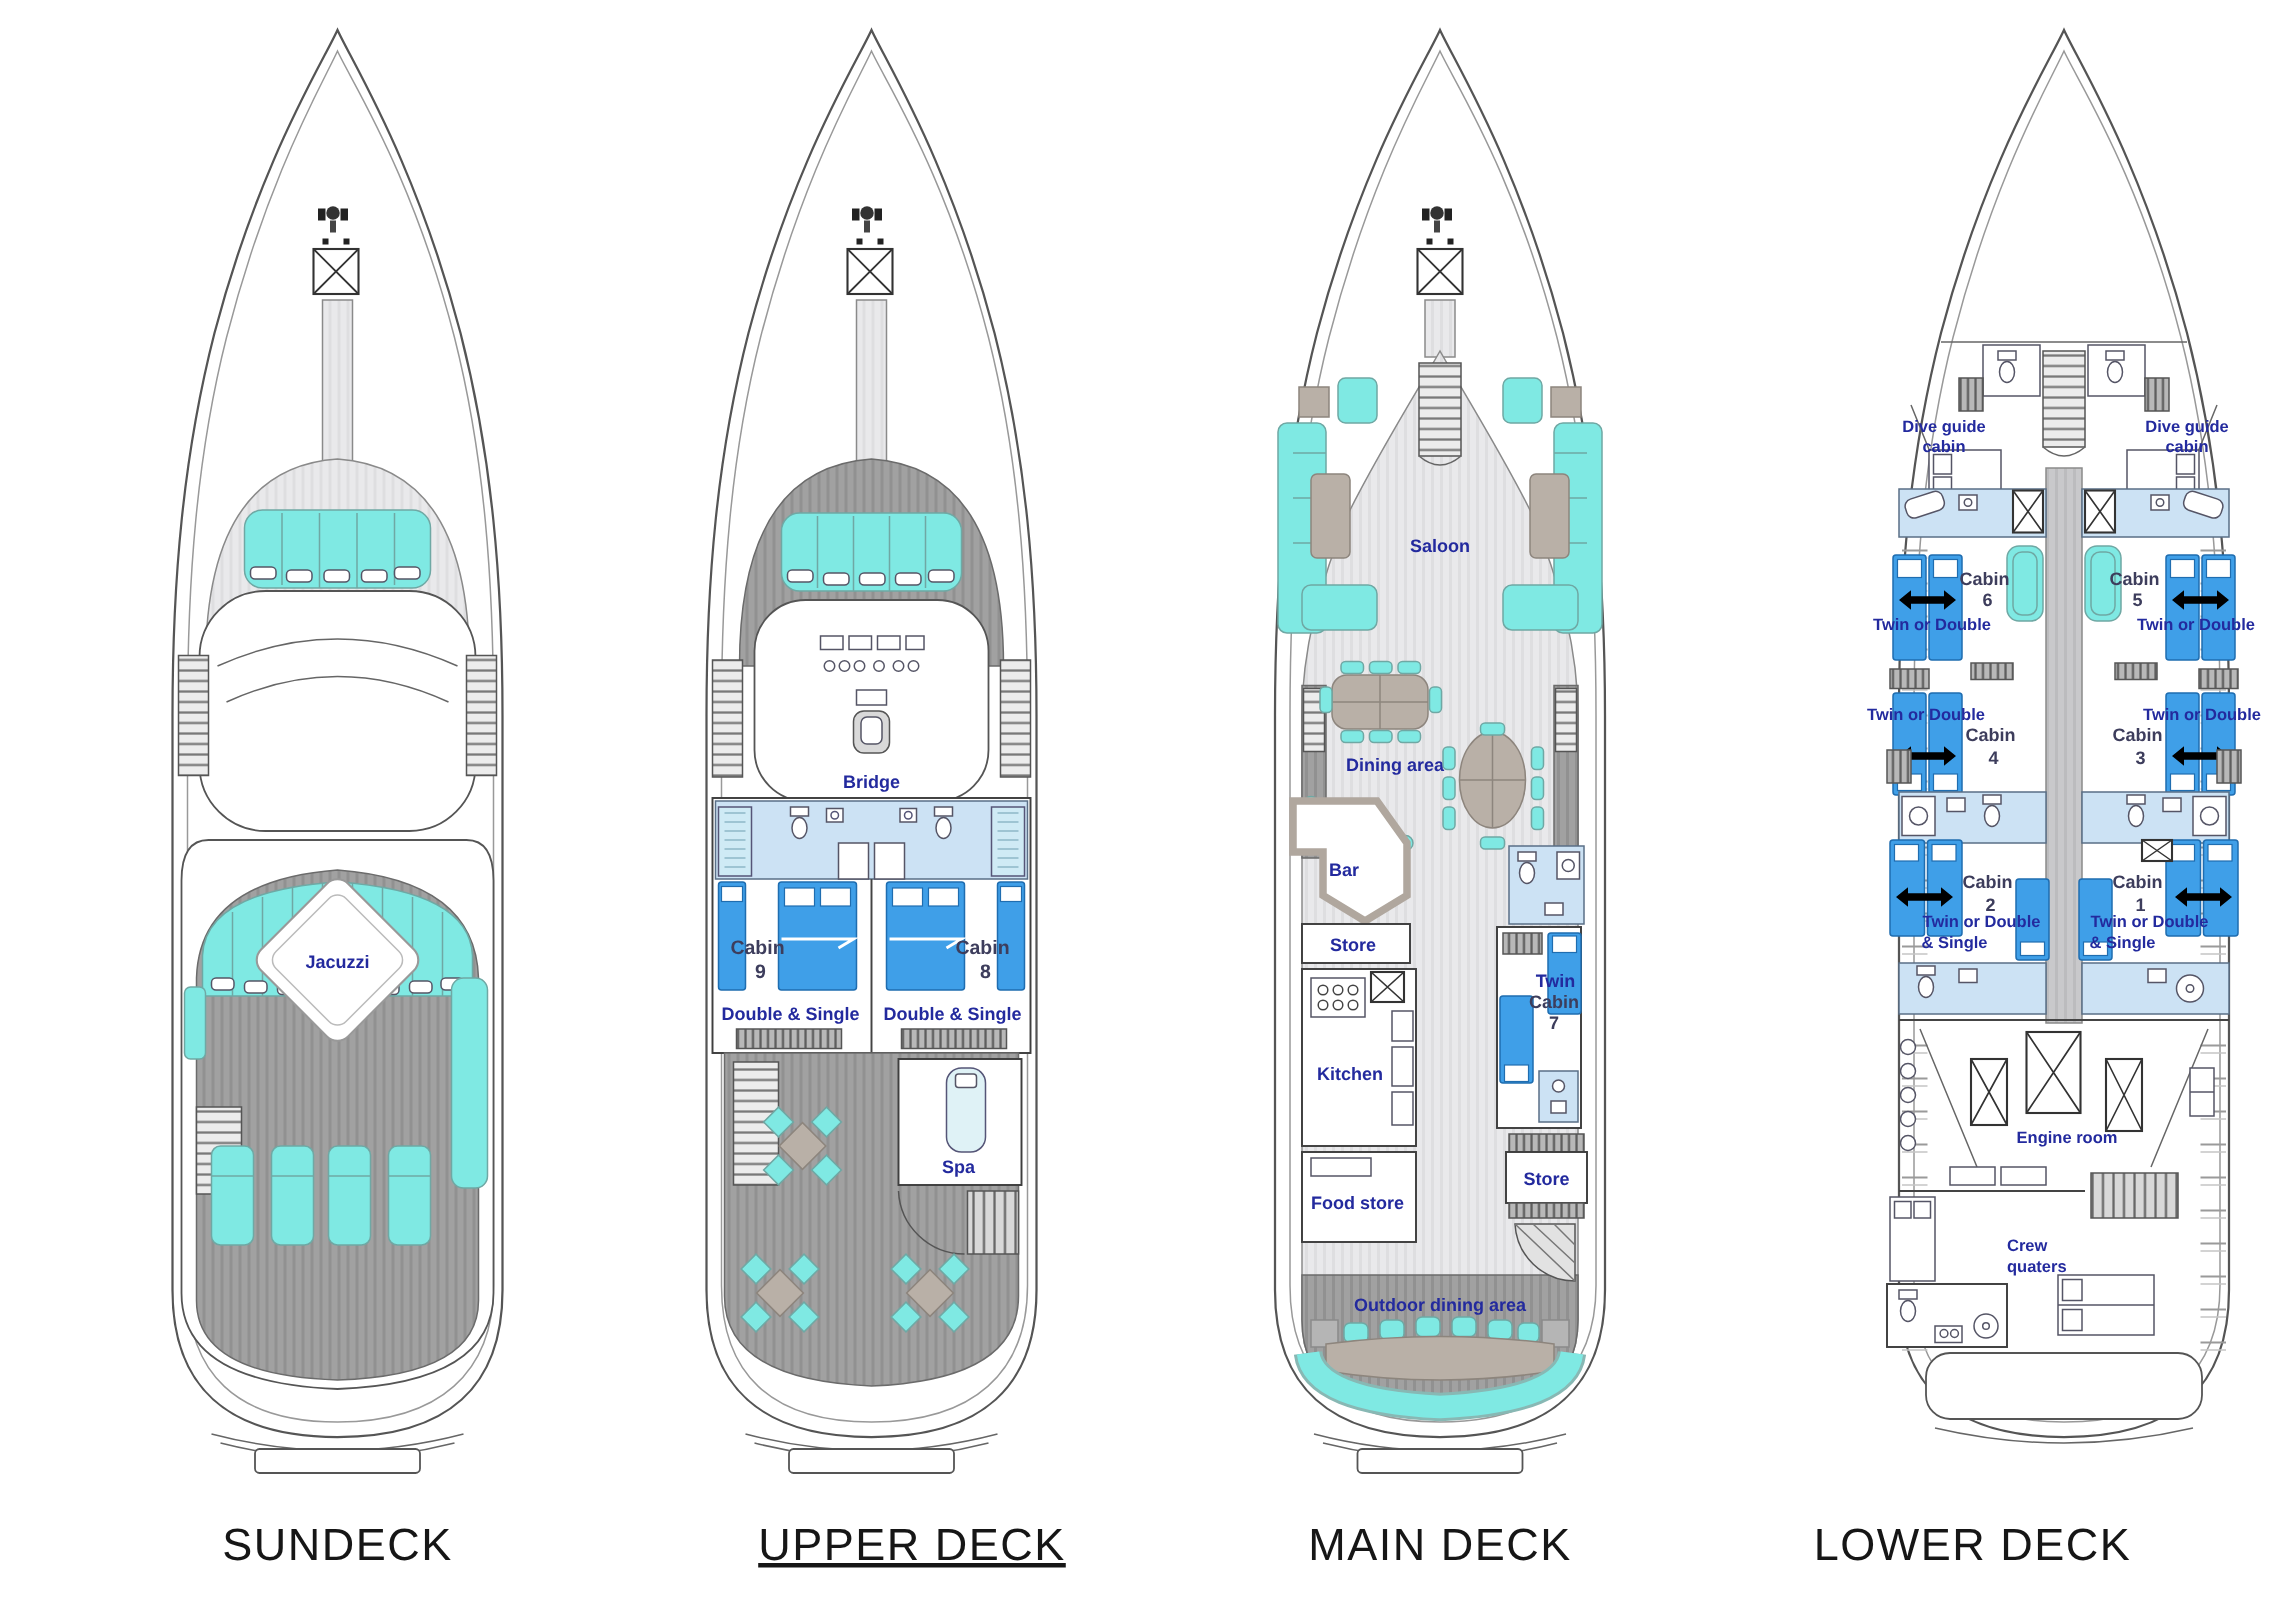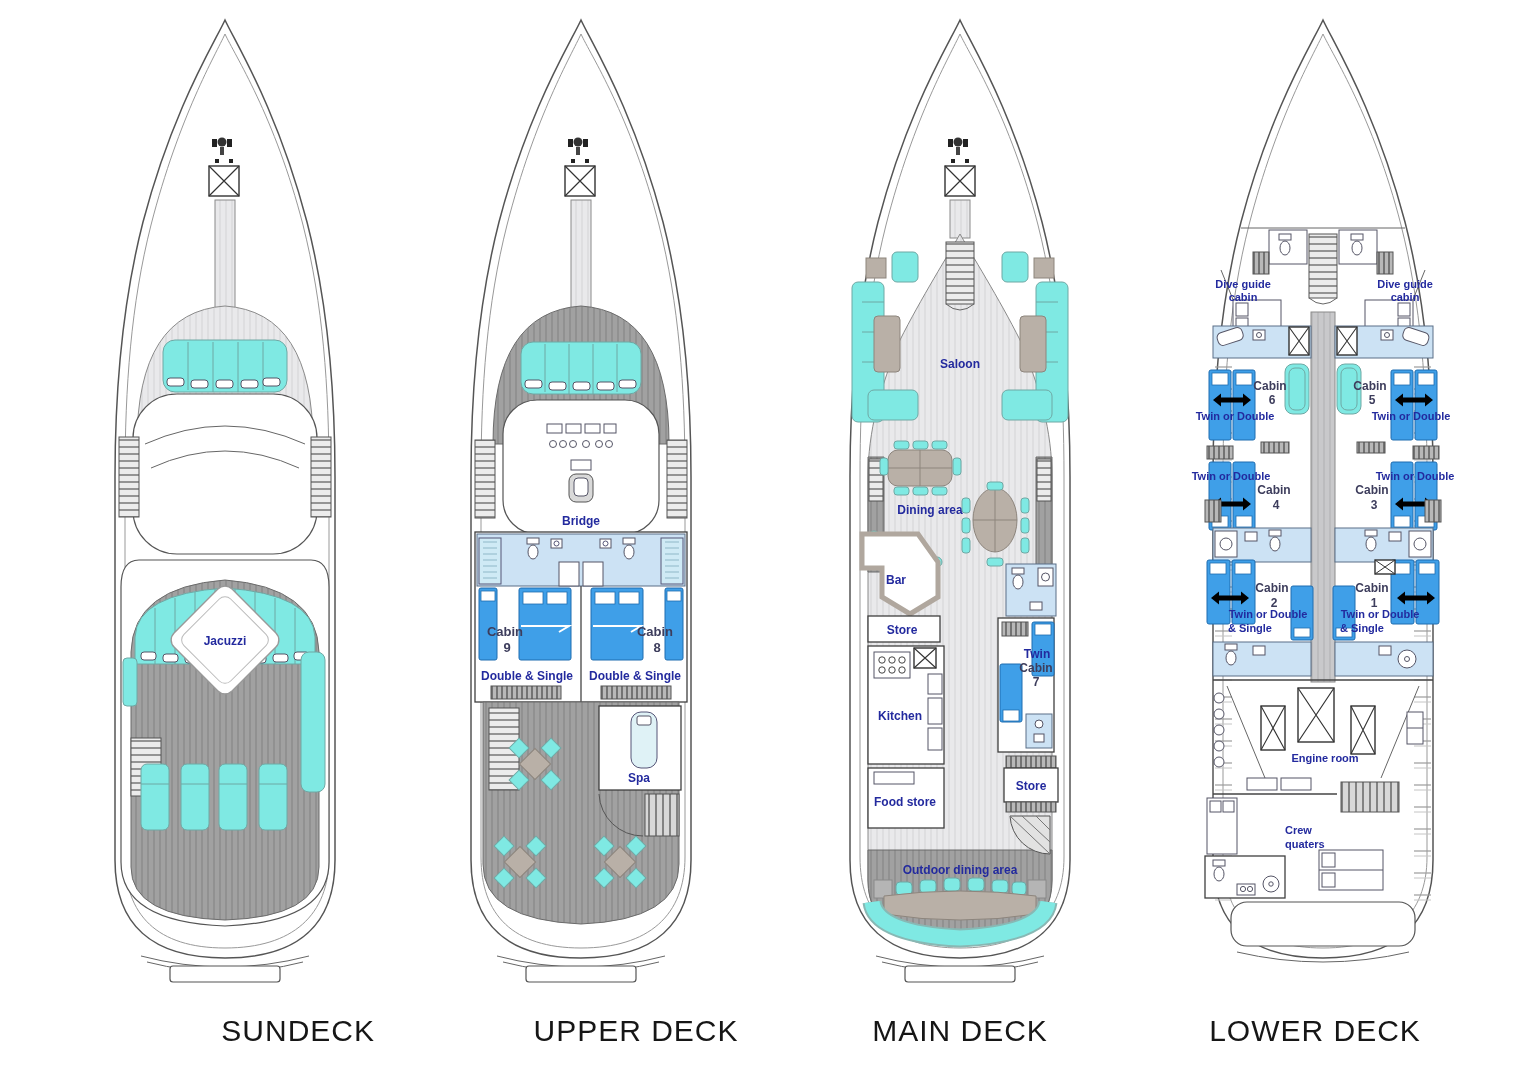--- a/index.html
+++ b/index.html
@@ -3,22 +3,22 @@
 <meta charset="utf-8">
 <style>
   html,body{margin:0;padding:0;background:#ffffff;}
   .board{position:relative;width:1530px;height:1080px;background:#ffffff;overflow:hidden;
          font-family:"Liberation Sans",sans-serif;}
   .deck{position:absolute;top:12px;width:300px;height:992px;}
   .deck svg{display:block;width:300px;height:992px;}
   .deck-title{position:absolute;top:1014px;width:300px;text-align:center;
               font-size:30px;font-weight:400;letter-spacing:1px;color:#161616;
               font-family:"Liberation Sans",sans-serif;}
-  #d1{left:75px;} #d2{left:431px;} #d3{left:810px;text-align:right;} #d4{left:1173px;text-decoration:underline;}
-  #t1{left:75px;text-align:right;} #t2{left:486px;} #t3{left:810px;} #t4{left:1165px;}
+  #d1{left:75px;} #d2{left:431px;} #d3{left:810px;text-align:right;} #d4{left:1226px;text-decoration:underline;}
+  #t1{left:75px;} #t2{left:458px;text-decoration:underline;} #t3{left:810px;} #t4{left:1165px;}
 
   .hull{fill:#ffffff;stroke:#555;stroke-width:1.5;}
   .hullin{fill:none;stroke:#999;stroke-width:1;}
   .white{fill:#ffffff;stroke:#555;stroke-width:1.2;}
   .room{fill:#ffffff;stroke:#3f3f3f;stroke-width:1.3;}
   .cyan{fill:#7fe9e3;stroke:#6fa8a4;stroke-width:1;}
   .bed{fill:#3f9fe8;stroke:#1f6db0;stroke-width:1;}
   .pillow{fill:#ffffff;stroke:#1f6db0;stroke-width:0.8;}
   .taupe{fill:#b9b0a7;stroke:#8d857d;stroke-width:1;}
   .bath{fill:#cce2f4;stroke:#5a6f87;stroke-width:1;}

